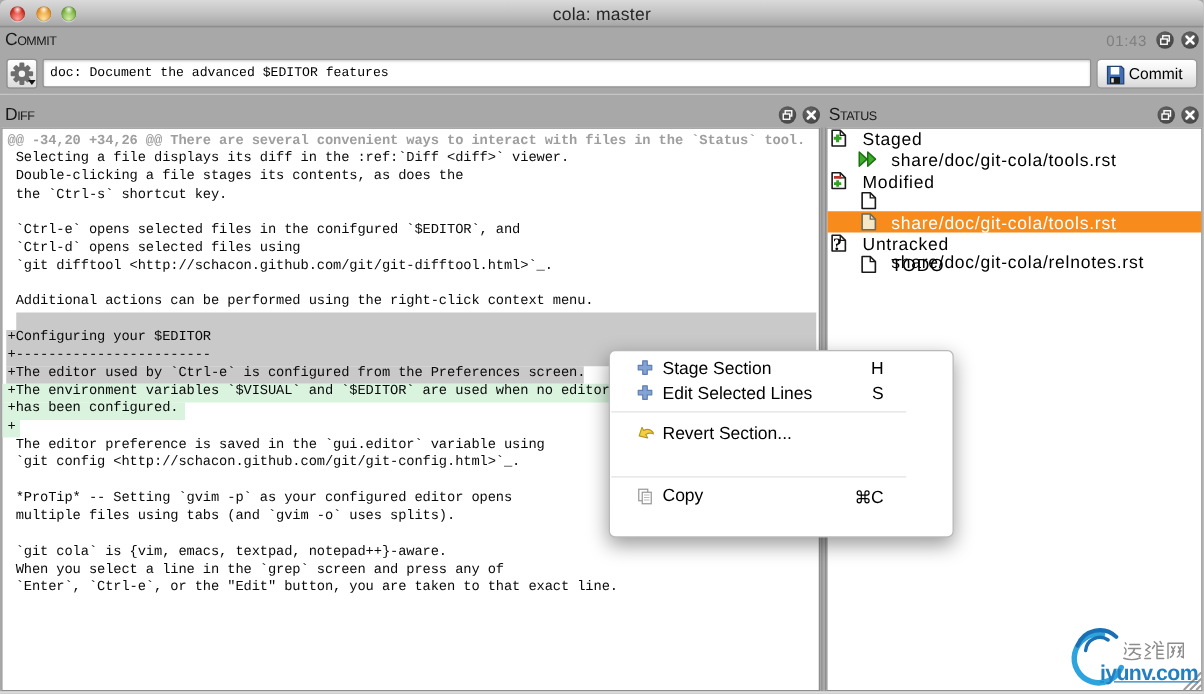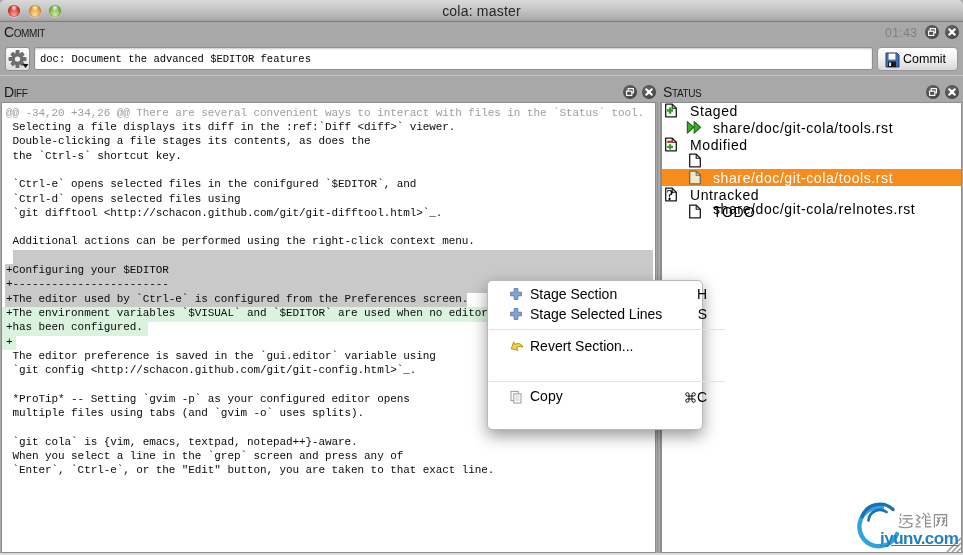--- a/index.html
+++ b/index.html
@@ -50,32 +50,32 @@
   #statuspanel { position:absolute; left:661px; top:102px; width:301px; height:451px;
     background:#ffffff; border:1px solid #8d8d8d; }
   #splitter1 { position:absolute; left:657px; top:102px; width:1px; height:451px; background:#8f8f8f; }
   #splitter2 { position:absolute; left:660px; top:102px; width:1px; height:451px; background:#8f8f8f; }
   #bottomstrip { position:absolute; left:0; top:553px; width:963px; height:2px; background:#dcdcdc; }
 
   
   .hl { position:absolute; }
   #difftext { position:absolute; left:6px; top:105.8px; font-family:"Liberation Mono",monospace;
     font-size:11px; line-height:14.3px; letter-spacing:-0.09px; color:#0a0a0a; white-space:pre; }
-  #difftext .hunk { color:#9e9e9e; font-weight:normal;text-align:center; }
+  #difftext .hunk { color:#9e9e9e; font-weight:bold;text-align:center; }
 
   
   .trow { position:absolute; left:662px; width:271px; height:17px; font-size:14px; letter-spacing:.6px; color:#000; white-space:nowrap; }
   .trow .t1 { position:absolute; left:28px; top:1px; }
   .trow .t2 { position:absolute; left:51px; top:1px; }
   #selrow { position:absolute; left:662px; top:169px; width:299px; height:17px; background:#f78c1c; }
   #selrow .t2 { position:absolute; left:51px; top:1px; font-size:14px; letter-spacing:.6px; color:#fff; }
   .ticon { position:absolute; }
 
   
-  #menu { position:absolute; left:487px; top:280px; width:216px; height:150px;
+  #menu { position:absolute; left:487px; top:280px; width:276px; height:150px;
     background:#ffffff; border:1px solid #b9b9b9; border-radius:5px;
     box-shadow:0 6px 16px rgba(0,0,0,.4); }
   .mi { position:absolute; left:0; width:238px; height:20px; font-size:14px; color:#000; }
   .mi .mtxt { position:absolute; left:42px; top:1.5px; }
   .mi .msc  { position:absolute; right:19px; top:2px; }
   .mi svg.micon { position:absolute; left:21px; top:3px; }
   .msep { position:absolute; left:1px; width:236px; height:1px; background:#e2e2e2; }
   #wm-url { position:absolute; left:880px; top:529px; font-size:17px; font-weight:bold; color:#2380c0; letter-spacing:-0.5px;text-decoration:underline; }
 </style>
 </head>
@@ -225,21 +225,21 @@
       <svg class="micon" width="14" height="14" viewBox="0 0 14 14">
         <path d="M5.2 1.6 H8.8 V5.2 H12.4 V8.8 H8.8 V12.4 H5.2 V8.8 H1.6 V5.2 H5.2 Z" fill="#84a3d3" stroke="#5f7fb5" stroke-width="1" stroke-linejoin="round"></path>
       </svg>
       <span class="mtxt">Stage Section</span>
       <span class="msc">H</span>
     </div>
   <div class="mi" style="top:23px;">
       <svg class="micon" width="14" height="14" viewBox="0 0 14 14">
         <path d="M5.2 1.6 H8.8 V5.2 H12.4 V8.8 H8.8 V12.4 H5.2 V8.8 H1.6 V5.2 H5.2 Z" fill="#84a3d3" stroke="#5f7fb5" stroke-width="1" stroke-linejoin="round"></path>
       </svg>
-      <span class="mtxt">Stage Selected Lines</span>
+      <span class="mtxt">Edit Selected Lines</span>
       <span class="msc">S</span>
     </div>
   <div class="msep" style="top:48px;"></div>
   <div class="mi" style="top:55px;">
       <svg class="micon" width="14" height="14" viewBox="0 0 14 14">
         <g transform="rotate(-28 7 7)">
           <path d="M1.6 7.2 L6.8 2.2 L6.8 5.0 C10.6 5.0 12.8 7.4 13.0 11.8 C11.4 9.2 9.4 8.6 6.8 8.7 L6.8 11.9 Z" fill="#f0d040" stroke="#b8951d" stroke-width="0.9" stroke-linejoin="round"></path>
         </g>
       </svg>
       <span class="mtxt">Revert Section...</span>

